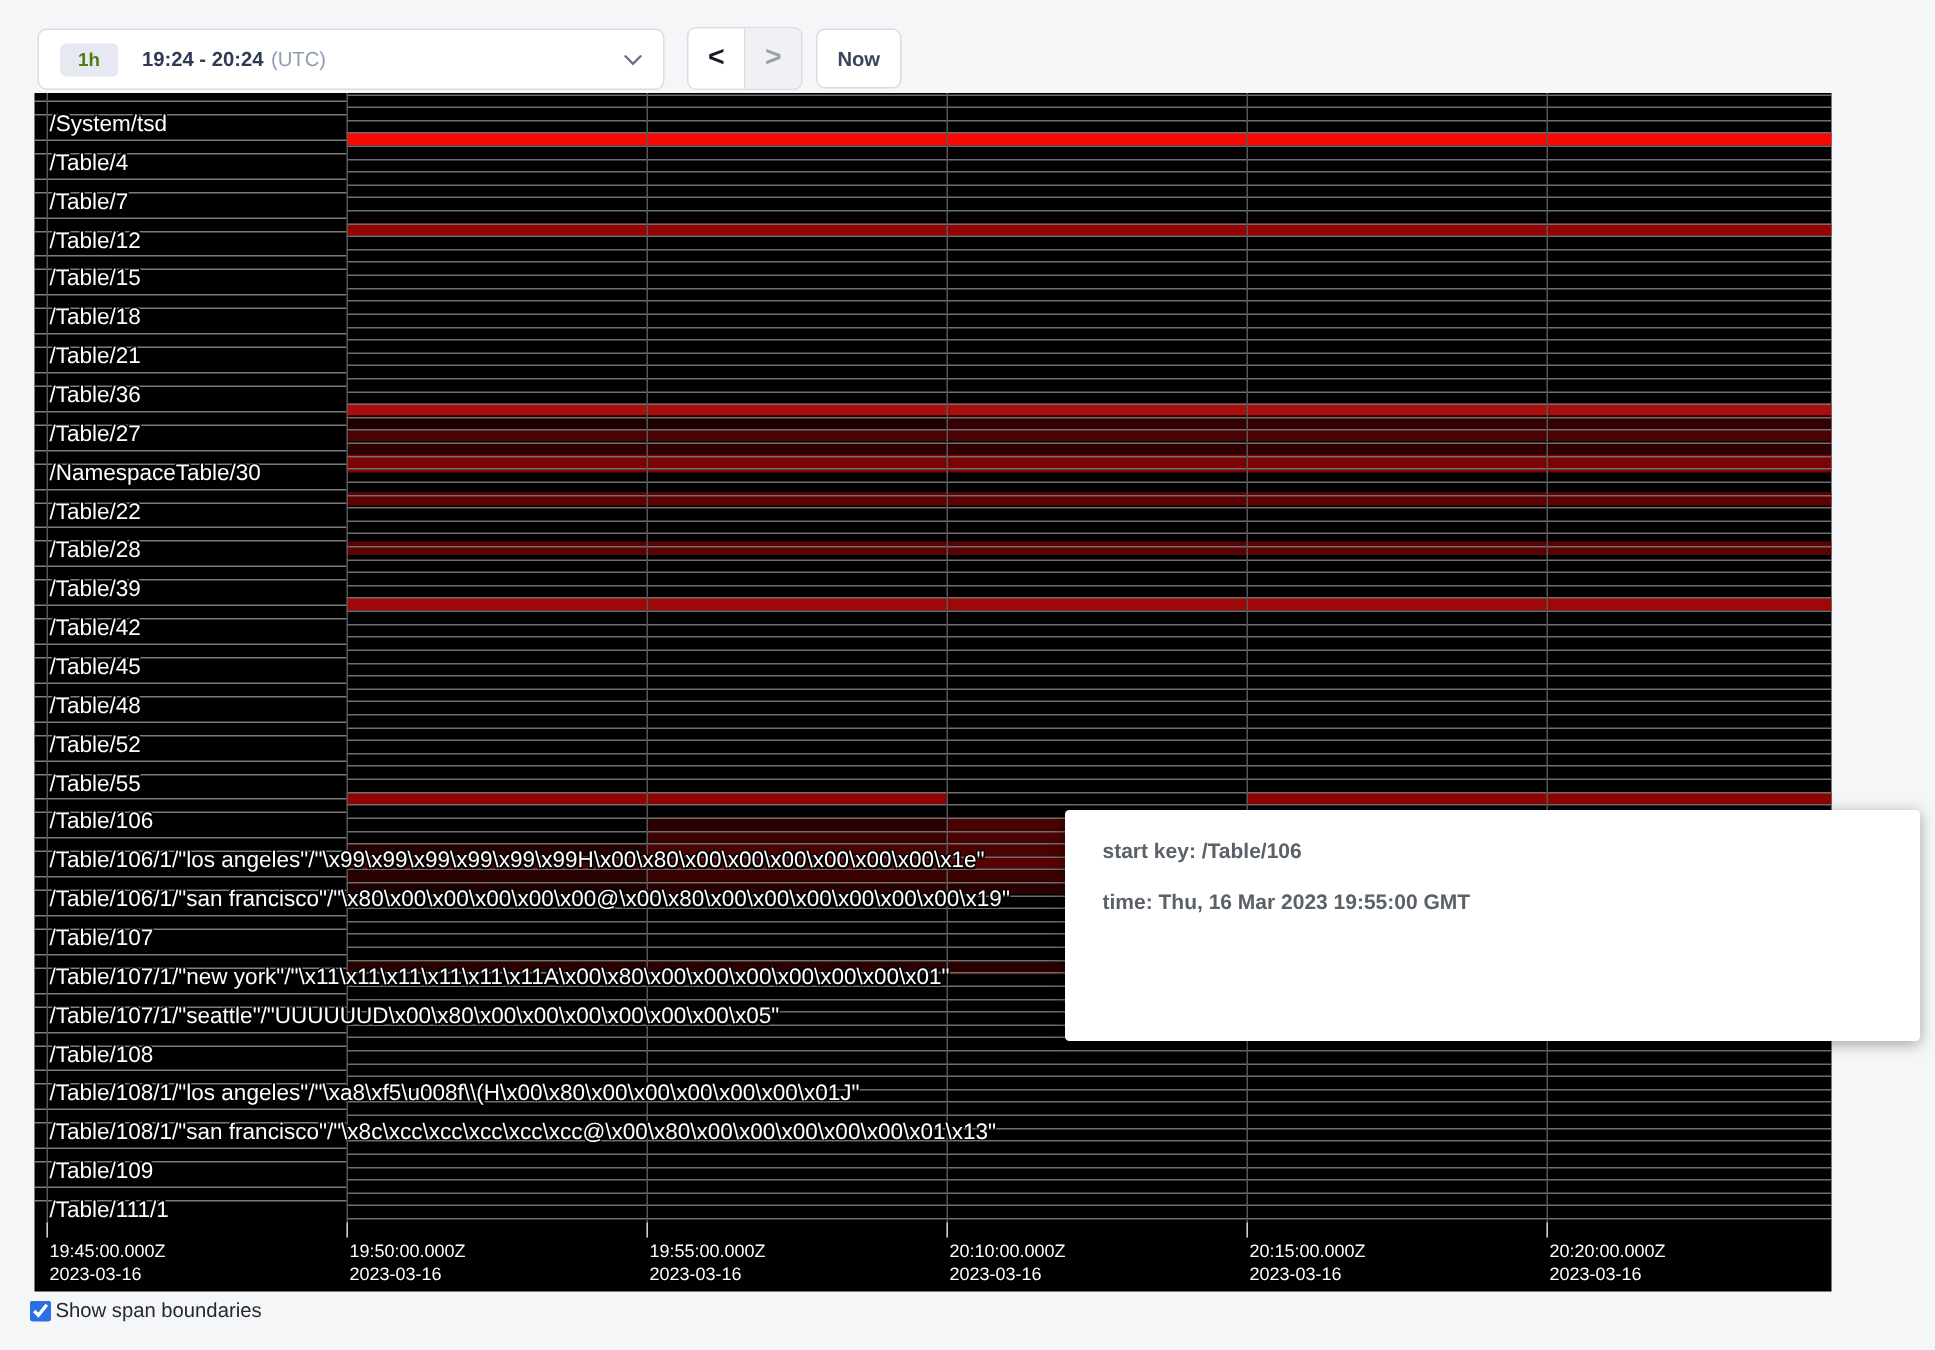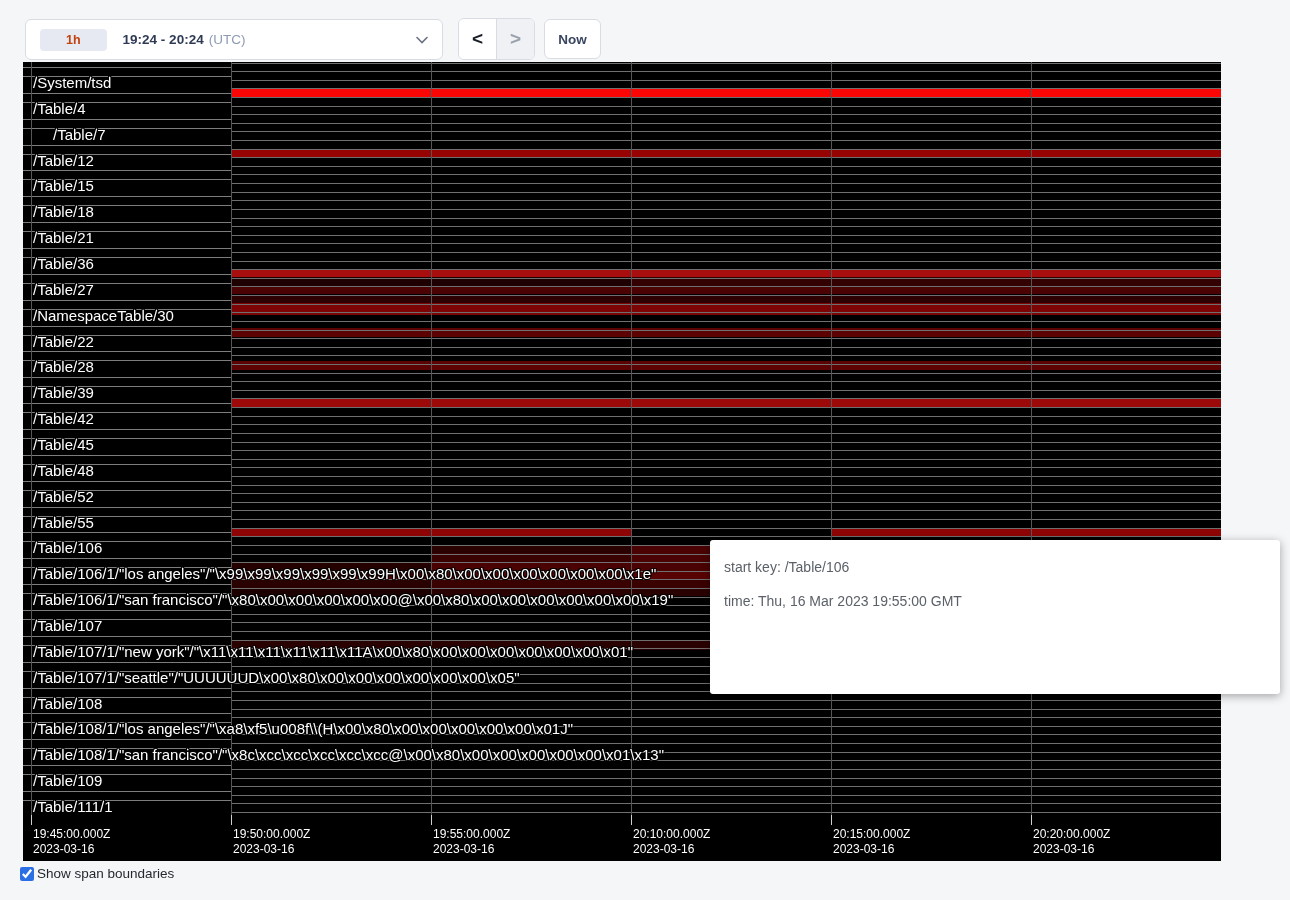--- a/index.html
+++ b/index.html
@@ -10,22 +10,22 @@
     font-family: "Liberation Sans", sans-serif;
     overflow: hidden;
   }
   
   .dropdown {
     position: absolute; left: 25px; top: 19px; width: 418px; height: 41px;
     background: #fff; border: 1px solid #d9dce3; border-radius: 6px;
     display: flex; align-items: center; padding: 0 14px; cursor: pointer;
   }
   .badge {
-    background: #e6e9f2; color: #c2410c; font-size: 12.5px; font-weight: 700;
-    border-radius: 4px; padding: 4px 26px; margin-right: 16px;
+    background: #e6e9f2; color: #4d7c0f; font-size: 12.5px; font-weight: 700;
+    border-radius: 4px; padding: 4px 12px; margin-right: 16px;
   }
   .range-text { font-size: 13.5px; font-weight: 700; color: #2f3a54; }
   .tz-text { font-size: 13.5px; font-weight: 400; color: #8e9bb3; margin-left: 5px; }
   .dd-chevron { margin-left: auto; display: flex; align-items: center; }
   .btn-group {
     position: absolute; left: 458px; top: 18px; height: 42px; width: 77px;
     border: 1px solid #d9dce3; border-radius: 6px; overflow: hidden;
     display: flex; background: #fff;
   }
   .nav-btn {
@@ -50,21 +50,21 @@
   .key-label {
     position: absolute; color: #fff; font-size: 15px; white-space: nowrap;
     text-shadow: 1px 1px 0 #000, -1px -1px 0 #000, 1px -1px 0 #000, -1px 1px 0 #000;
     line-height: 13px; z-index: 5;
   }
   .time-label { position: absolute; color: #fff; font-size: 12px; line-height: 15px; z-index: 5; white-space: nowrap; }
   
   .tooltip {
     position: absolute; left: 710px; top: 540px; width: 570px; height: 154px;
     background: #fff; border-radius: 3px; box-shadow: 0 2px 10px rgba(0,0,0,.35);
-    padding: 10px 14px; z-index: 20;
+    padding: 10px 25px; z-index: 20; font-weight: bold;
   }
   .tooltip div { font-size: 14px; color: #5b6168; line-height: 34px; white-space: nowrap; overflow: hidden; }
   
   .footer-row { position: absolute; left: 20px; top: 866px; display: flex; align-items: center; z-index: 6; }
   .footer-row input { width: 14px; height: 14px; accent-color: #2b6fe4; cursor: pointer; }
   .footer-row label { font-size: 13.5px; color: #24292f; margin-left: 3px; cursor: pointer; }
 </style>
 </head>
 <body>
 
@@ -267,21 +267,21 @@
     <div class="vline" style="left: 408px; top: 0px; width: 1px; height: 763px; background: rgb(86, 86, 86); z-index: 2;"></div>
     <div class="tickstub" style="left: 408px; top: 753px; width: 1px; height: 10px; background: rgb(207, 207, 207); z-index: 3;"></div>
     <div class="vline" style="left: 608px; top: 0px; width: 1px; height: 763px; background: rgb(86, 86, 86); z-index: 2;"></div>
     <div class="tickstub" style="left: 608px; top: 753px; width: 1px; height: 10px; background: rgb(207, 207, 207); z-index: 3;"></div>
     <div class="vline" style="left: 808px; top: 0px; width: 1px; height: 763px; background: rgb(86, 86, 86); z-index: 2;"></div>
     <div class="tickstub" style="left: 808px; top: 753px; width: 1px; height: 10px; background: rgb(207, 207, 207); z-index: 3;"></div>
     <div class="vline" style="left: 1008px; top: 0px; width: 1px; height: 763px; background: rgb(86, 86, 86); z-index: 2;"></div>
     <div class="tickstub" style="left: 1008px; top: 753px; width: 1px; height: 10px; background: rgb(207, 207, 207); z-index: 3;"></div>
     <div class="key-label" style="left: 10px; top: 14px;">/System/tsd</div>
     <div class="key-label" style="left: 10px; top: 39.9px;">/Table/4</div>
-    <div class="key-label" style="left: 10px; top: 65.7px; padding-left: 20px;">/Table/7</div>
+    <div class="key-label" style="left: 10px; top: 65.7px;">/Table/7</div>
     <div class="key-label" style="left: 10px; top: 91.6px;">/Table/12</div>
     <div class="key-label" style="left: 10px; top: 117.4px;">/Table/15</div>
     <div class="key-label" style="left: 10px; top: 143.3px;">/Table/18</div>
     <div class="key-label" style="left: 10px; top: 169.1px;">/Table/21</div>
     <div class="key-label" style="left: 10px; top: 195px;">/Table/36</div>
     <div class="key-label" style="left: 10px; top: 220.9px;">/Table/27</div>
     <div class="key-label" style="left: 10px; top: 246.7px;">/NamespaceTable/30</div>
     <div class="key-label" style="left: 10px; top: 272.6px;">/Table/22</div>
     <div class="key-label" style="left: 10px; top: 298.4px;">/Table/28</div>
     <div class="key-label" style="left: 10px; top: 324.3px;">/Table/39</div>

